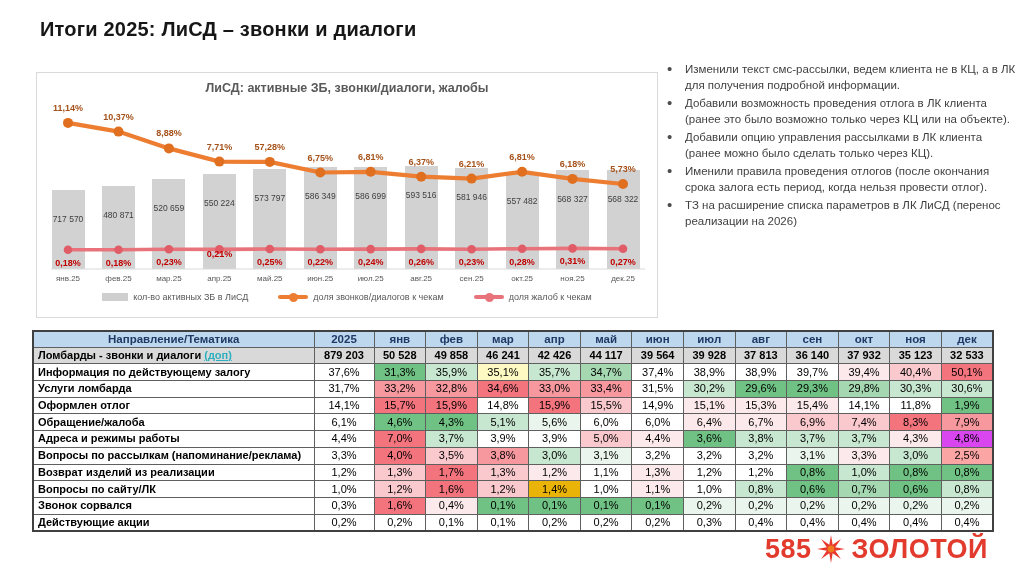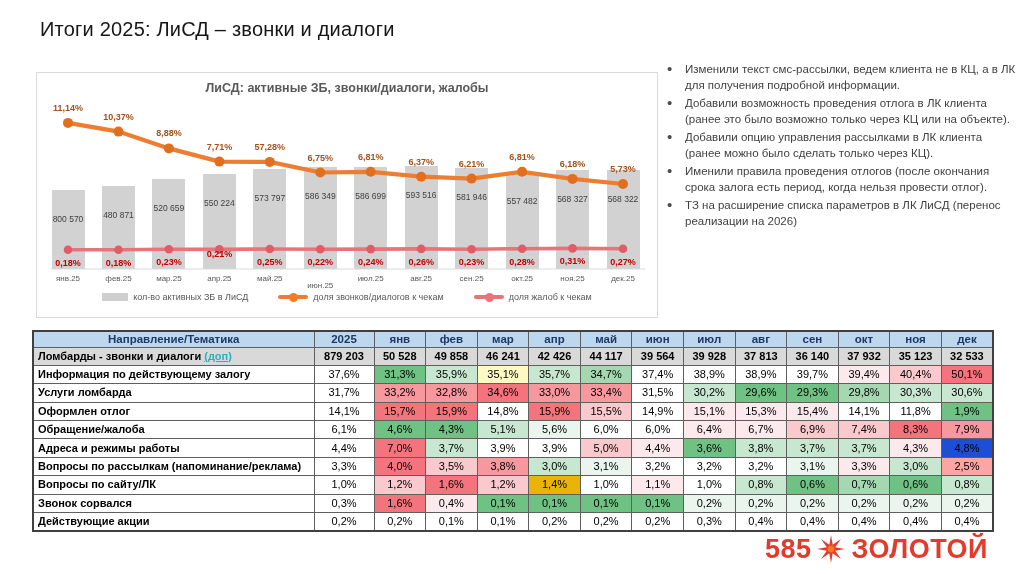--- a/index.html
+++ b/index.html
@@ -1,20 +1,20 @@
 <!DOCTYPE html>
 <html><head>
 <meta charset="utf-8">
 <style>
   * { margin:0; padding:0; box-sizing:border-box; }
   html,body { width:1024px; height:574px; background:#ffffff; overflow:hidden;
               font-family:"Liberation Sans", sans-serif; }
   #slide { position:relative; width:1024px; height:574px; background:#fff; }
 
-  .slide-title { position:absolute; left:40px; top:18px; font-size:20px; font-weight:400;
+  .slide-title { position:absolute; left:40px; top:18px; font-size:20px; font-weight:700;
                  color:#161616; letter-spacing:0.2px; }
 
   
   #chart-box { position:absolute; left:36px; top:72px; width:622px; height:246px;
                border:1px solid #d9d9d9; background:#fff; }
   .chart-title { position:absolute; left:0; top:8px; width:100%; text-align:center;
                  font-size:12.5px; font-weight:700; color:#595959; }
   .bar { position:absolute; background:#d2d2d2; }
   .bar-label { position:absolute; width:52px; text-align:center; font-size:8.5px;
                color:#3f3f3f; }
@@ -59,21 +59,21 @@
 <body>
 
 <div id="slide">
 
   <div class="slide-title">Итоги 2025: ЛиСД – звонки и диалоги</div>
 
   <div id="chart-box">
     <div class="chart-title">ЛиСД: активные ЗБ, звонки/диалоги, жалобы</div>
     <div id="plot">
         <div class="bar" style="left:14.5px;top:117.3px;width:33px;height:78.7px"></div>
-        <div class="bar-label" style="left:5.0px;top:141.3px">800 570</div>
+        <div class="bar-label" style="left:5.0px;top:141.3px">717 570</div>
         <div class="bar" style="left:65.0px;top:112.5px;width:33px;height:83.5px"></div>
         <div class="bar-label" style="left:55.5px;top:136.5px">480 871</div>
         <div class="bar" style="left:115.4px;top:105.6px;width:33px;height:90.4px"></div>
         <div class="bar-label" style="left:105.9px;top:129.6px">520 659</div>
         <div class="bar" style="left:165.9px;top:100.5px;width:33px;height:95.5px"></div>
         <div class="bar-label" style="left:156.4px;top:124.5px">550 224</div>
         <div class="bar" style="left:216.3px;top:96.4px;width:33px;height:99.6px"></div>
         <div class="bar-label" style="left:206.8px;top:120.4px">573 797</div>
         <div class="bar" style="left:266.8px;top:94.2px;width:33px;height:101.8px"></div>
         <div class="bar-label" style="left:257.3px;top:118.2px">586 349</div>
@@ -140,21 +140,21 @@
         <div class="cmp-label" style="left:359.2px;top:183.9px">0,26%</div>
         <div class="cmp-label" style="left:409.6px;top:184.2px">0,23%</div>
         <div class="cmp-label" style="left:460.1px;top:183.7px">0,28%</div>
         <div class="cmp-label" style="left:510.5px;top:183.4px">0,31%</div>
         <div class="cmp-label" style="left:561.0px;top:183.8px">0,27%</div>
         <div class="x-label" style="left:6.0px;top:201px">янв.25</div>
         <div class="x-label" style="left:56.5px;top:201px">фев.25</div>
         <div class="x-label" style="left:106.9px;top:201px">мар.25</div>
         <div class="x-label" style="left:157.4px;top:201px">апр.25</div>
         <div class="x-label" style="left:207.8px;top:201px">май.25</div>
-        <div class="x-label" style="left:258.3px;top:208px">июн.25</div>
+        <div class="x-label" style="left:258.3px;top:201px">июн.25</div>
         <div class="x-label" style="left:308.7px;top:201px">июл.25</div>
         <div class="x-label" style="left:359.2px;top:201px">авг.25</div>
         <div class="x-label" style="left:409.6px;top:201px">сен.25</div>
         <div class="x-label" style="left:460.1px;top:201px">окт.25</div>
         <div class="x-label" style="left:510.5px;top:201px">ноя.25</div>
         <div class="x-label" style="left:561.0px;top:201px">дек.25</div>
       </div>
     <div class="legend" id="legend">
         <span class="legend-item">
           <span class="sw-bar"></span>
@@ -306,39 +306,55 @@
           <td style="background:#c8e7d0">3,7%</td>
           <td style="background:#ffffff">3,9%</td>
           <td style="background:#ffffff">3,9%</td>
           <td style="background:#f9c9cd">5,0%</td>
           <td style="background:#fce9eb">4,4%</td>
           <td style="background:#6fc283">3,6%</td>
           <td style="background:#c8e7d0">3,8%</td>
           <td style="background:#c8e7d0">3,7%</td>
           <td style="background:#c8e7d0">3,7%</td>
           <td style="background:#fce9eb">4,3%</td>
-          <td style="background:#1d4ed8">4,8%</td>
+          <td style="background:#d946ef">4,8%</td>
         </tr>
         <tr>
           <td class="lbl">Вопросы по рассылкам (напоминание/реклама)</td>
           <td style="background:#ffffff">3,3%</td>
           <td style="background:#f4747e">4,0%</td>
           <td style="background:#f9c9cd">3,5%</td>
           <td style="background:#f7989f">3,8%</td>
           <td style="background:#c8e7d0">3,0%</td>
           <td style="background:#eaf5ed">3,1%</td>
           <td style="background:#ffffff">3,2%</td>
           <td style="background:#ffffff">3,2%</td>
           <td style="background:#ffffff">3,2%</td>
           <td style="background:#eaf5ed">3,1%</td>
           <td style="background:#fce9eb">3,3%</td>
           <td style="background:#c8e7d0">3,0%</td>
           <td style="background:#fca5a5">2,5%</td>
         </tr>
         <tr>
+          <td class="lbl">Возврат изделий из реализации</td>
+          <td style="background:#ffffff">1,2%</td>
+          <td style="background:#f9c9cd">1,3%</td>
+          <td style="background:#f4747e">1,7%</td>
+          <td style="background:#f9c9cd">1,3%</td>
+          <td style="background:#fce9eb">1,2%</td>
+          <td style="background:#ffffff">1,1%</td>
+          <td style="background:#fce9eb">1,3%</td>
+          <td style="background:#ffffff">1,2%</td>
+          <td style="background:#ffffff">1,2%</td>
+          <td style="background:#6fc283">0,8%</td>
+          <td style="background:#c8e7d0">1,0%</td>
+          <td style="background:#6fc283">0,8%</td>
+          <td style="background:#6fc283">0,8%</td>
+        </tr>
+        <tr>
           <td class="lbl">Вопросы по сайту/ЛК</td>
           <td style="background:#ffffff">1,0%</td>
           <td style="background:#f9c9cd">1,2%</td>
           <td style="background:#f4747e">1,6%</td>
           <td style="background:#f9c9cd">1,2%</td>
           <td style="background:#eab308">1,4%</td>
           <td style="background:#ffffff">1,0%</td>
           <td style="background:#fce9eb">1,1%</td>
           <td style="background:#ffffff">1,0%</td>
           <td style="background:#c8e7d0">0,8%</td>

